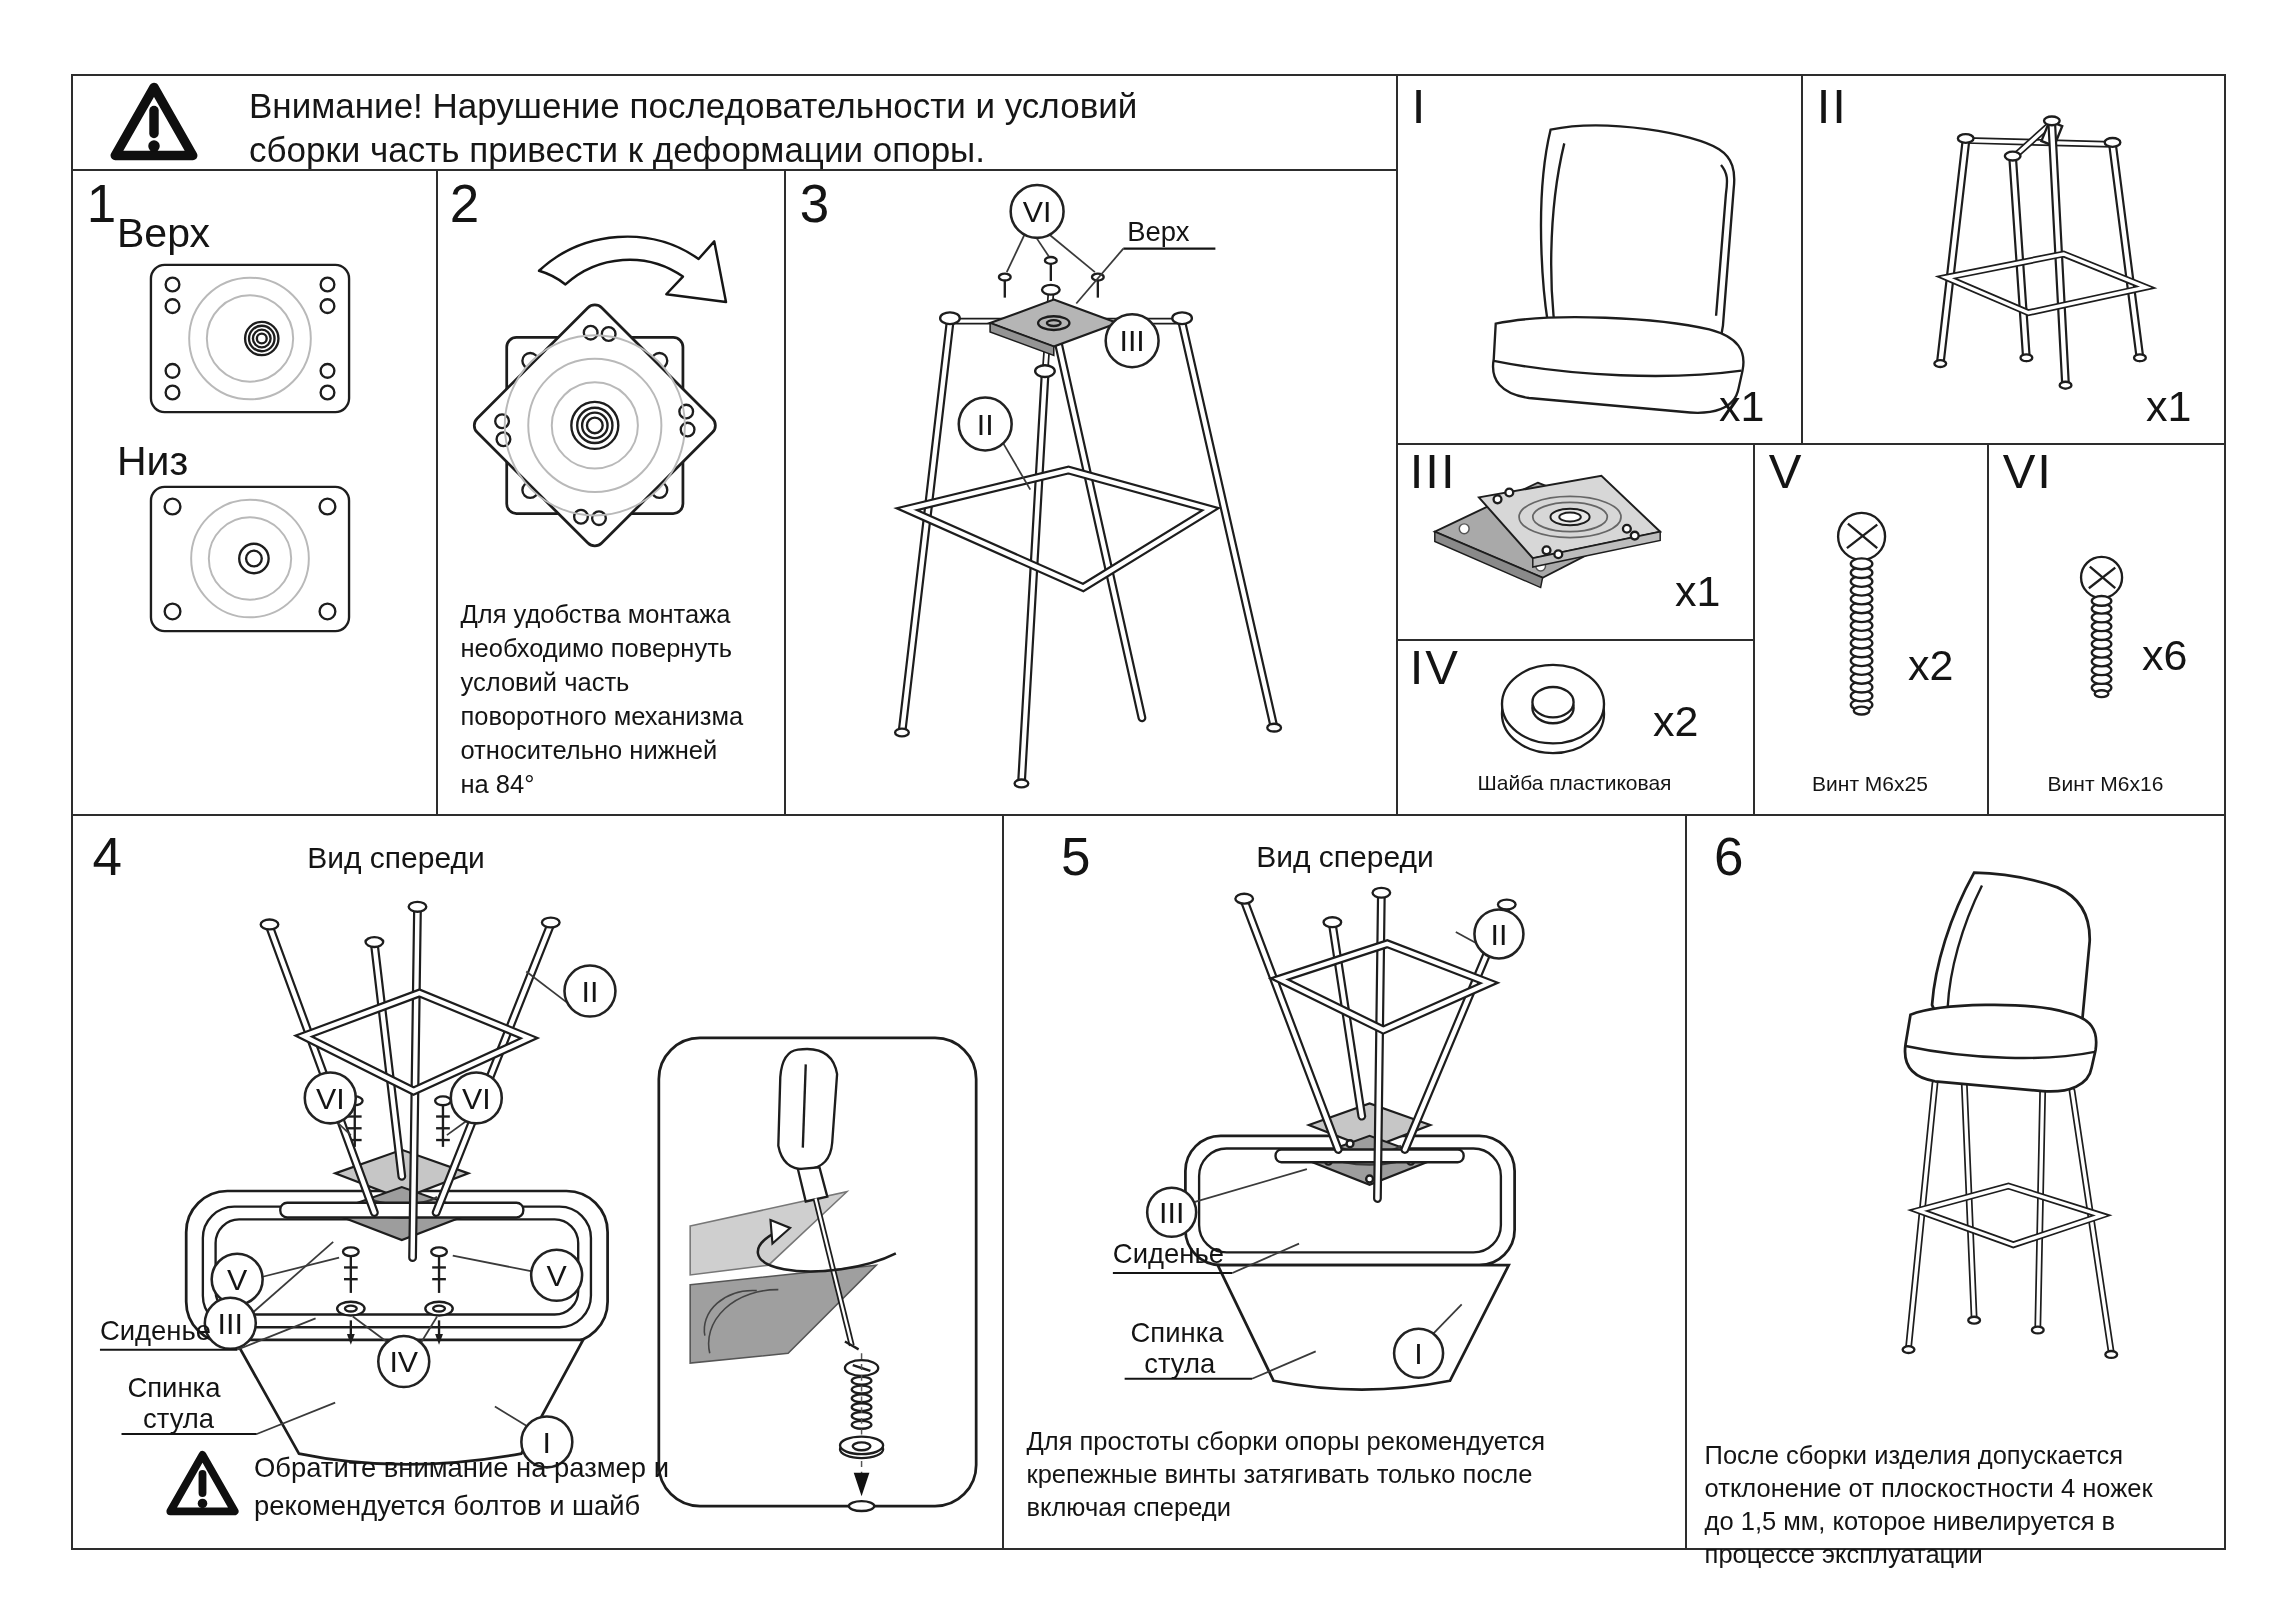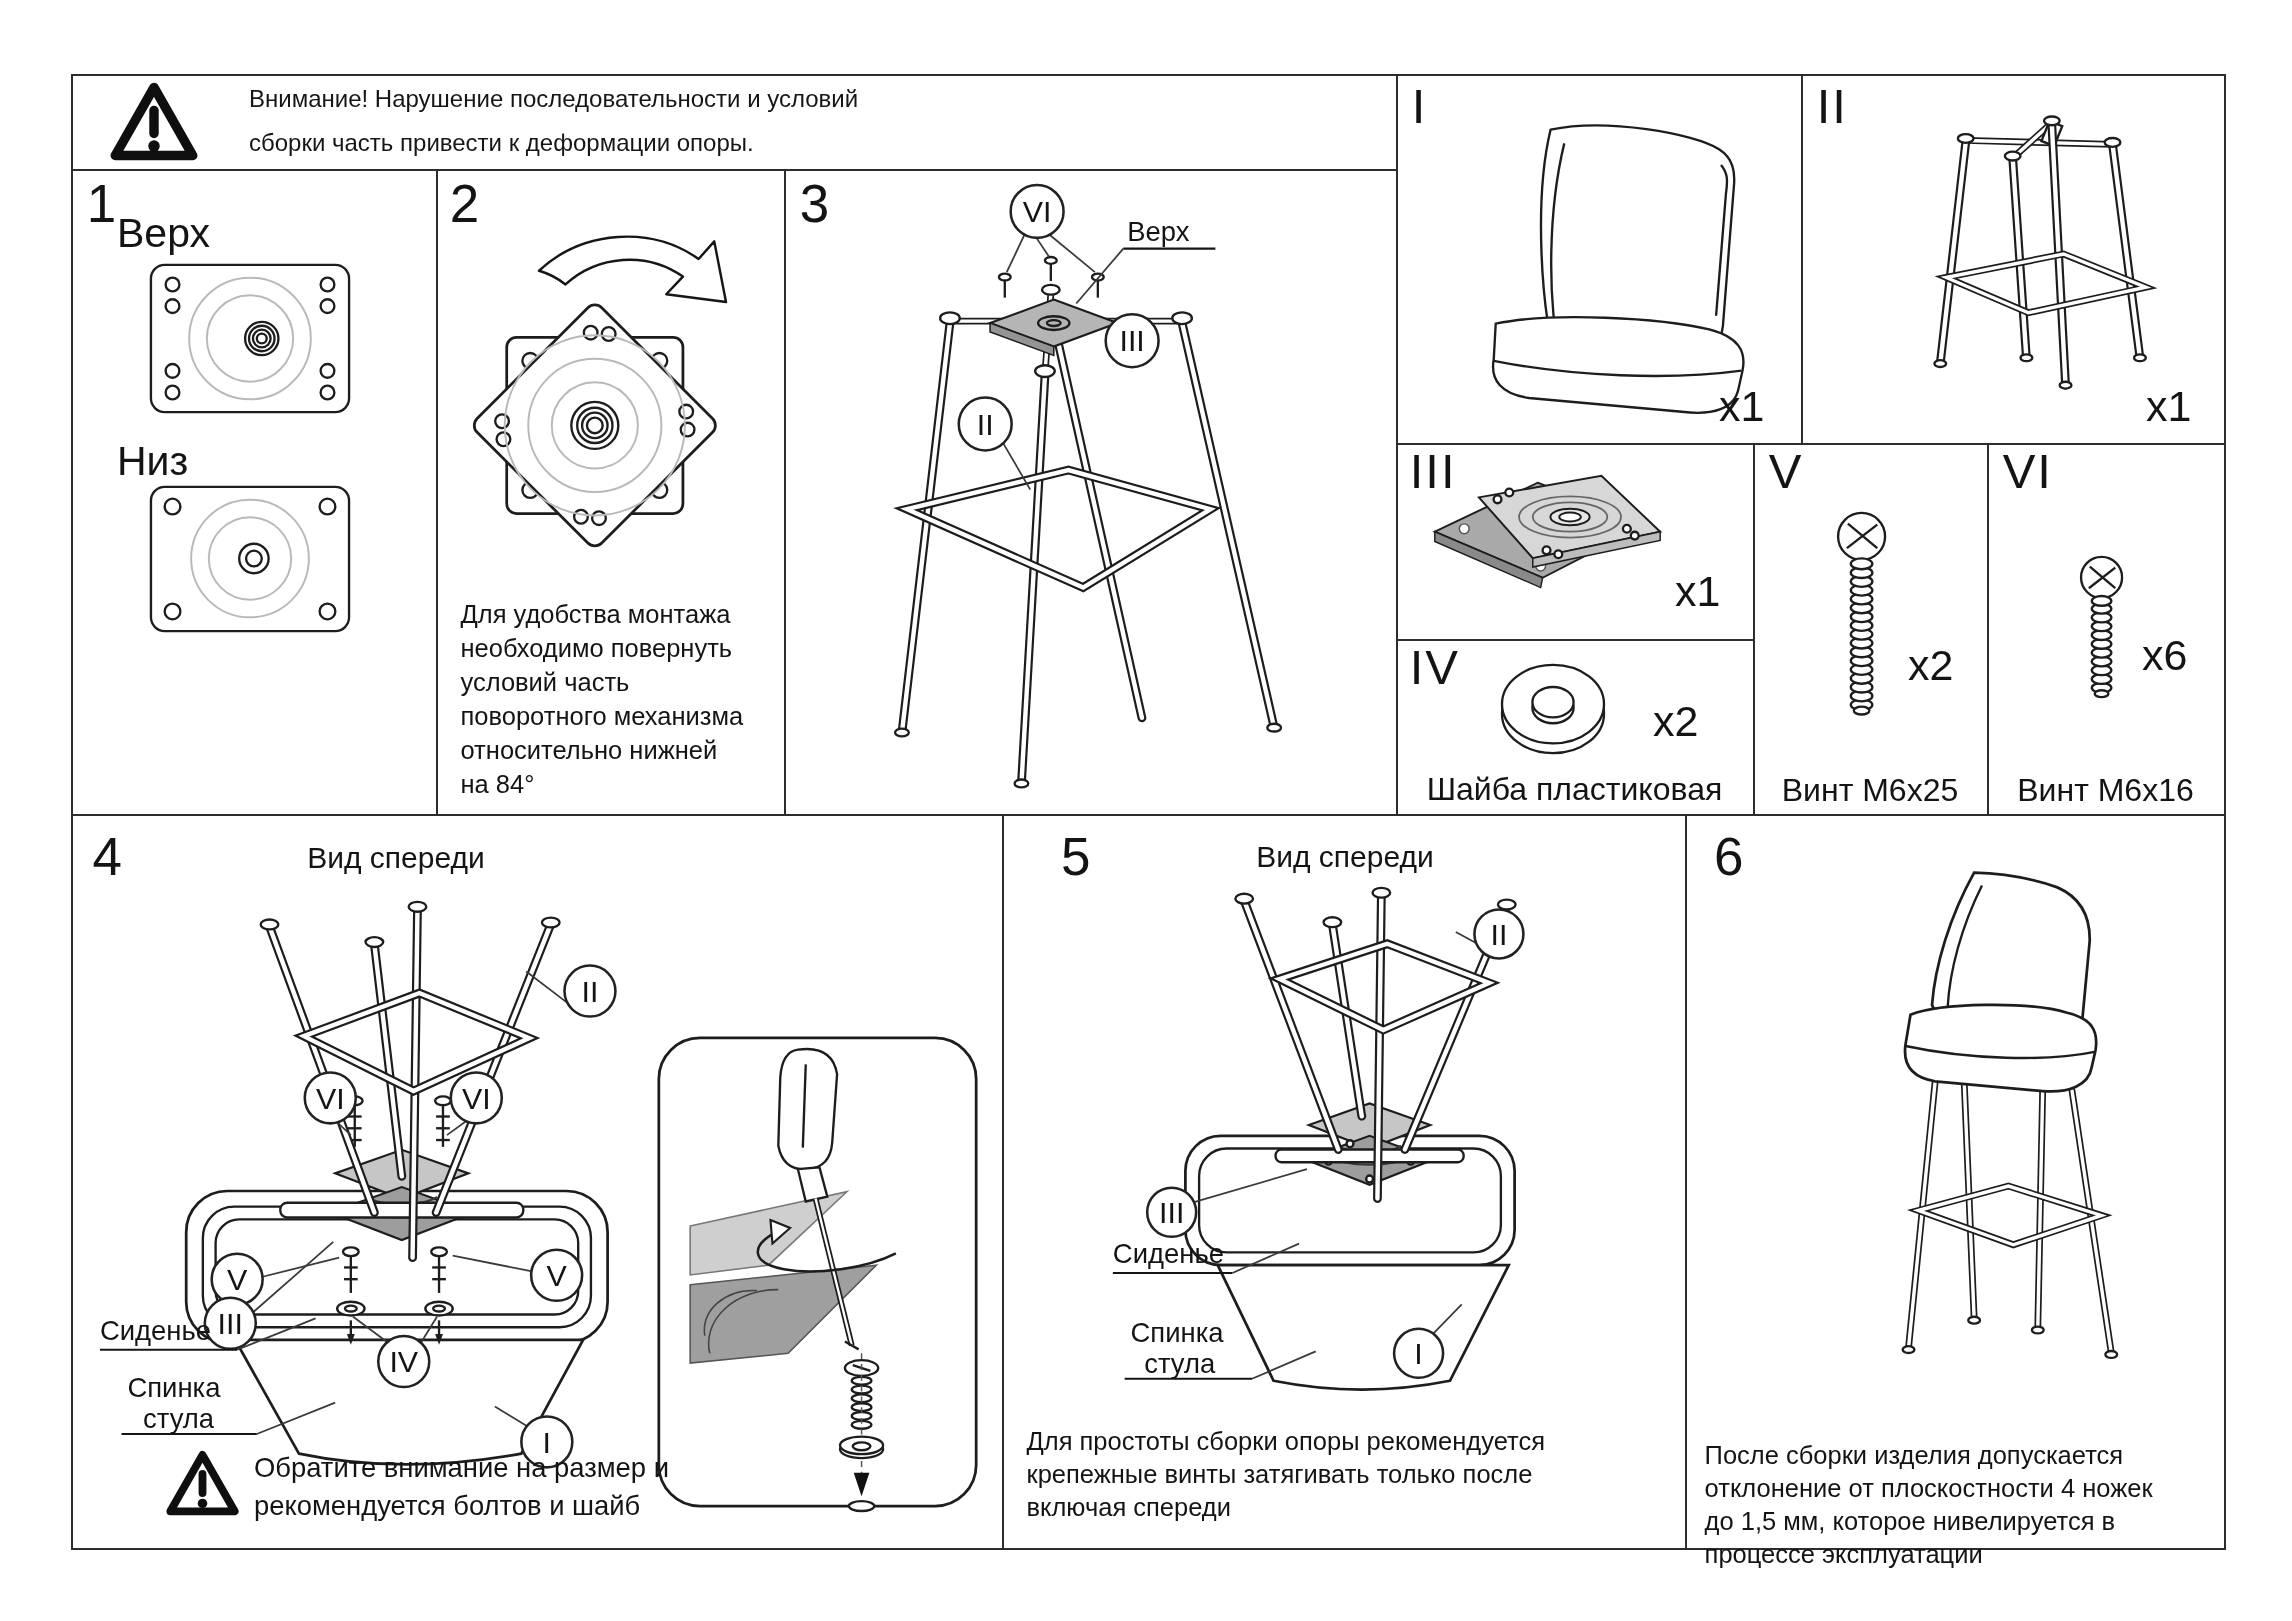--- a/index.html
+++ b/index.html
@@ -4,21 +4,21 @@
 <style>
   html,body{margin:0;padding:0;background:#fff;}
   body{width:2293px;height:1621px;position:relative;font-family:"Liberation Sans",sans-serif;color:#161616;}
   .abs{position:absolute;}
   #sheet{left:71px;top:74px;width:2151px;height:1472px;border:2px solid #2d2d2d;background:#fff;}
   .ln{background:#2d2d2d;position:absolute;}
   .panel{position:absolute;}
   .num{font-size:53px;line-height:1;color:#141414;}
   .roman{font-size:49px;line-height:1;color:#141414;letter-spacing:2px;}
   .qty{font-size:43px;line-height:1;color:#141414;}
-  .cap{font-size:32px;color:#141414;text-align:center;width:100%;}
+  .cap{font-size:21px;color:#141414;text-align:center;width:100%;}
   .body-txt{font-size:25.5px;line-height:34px;color:#141414;}
   .title{font-size:30px;color:#141414;}
   .plate-lbl{font-size:41px;color:#141414;}
   .warn-txt{font-size:27.4px;line-height:38px;color:#141414;}
   svg{overflow:visible;}
   svg text{font-family:"Liberation Sans",sans-serif;fill:#141414;}
   .co-t{font-size:31px;text-anchor:middle;}
   .sm-t{font-size:28px;}
   .ol{fill:#fff;stroke:#1d1d1d;stroke-width:2.4;}
   .ol2{fill:#fff;stroke:#1d1d1d;stroke-width:2.8;}
@@ -49,21 +49,21 @@
   <div class="ln" style="left:1914px;top:367px;width:2px;height:371px"></div>
   <div class="ln" style="left:929px;top:738px;width:2px;height:734px"></div>
   <div class="ln" style="left:1612px;top:738px;width:2px;height:734px"></div>
 
   <div class="panel" style="left:0;top:0;width:1323px;height:93px">
     <svg class="abs" style="left:37px;top:4.9px" width="88" height="82" viewBox="0 0 84 78">
       <polygon points="42,6 79,71 5,71" fill="#fff" stroke="#0f0f0f" stroke-width="9" stroke-linejoin="round"></polygon>
       <line x1="42" y1="28" x2="42" y2="50" stroke="#0f0f0f" stroke-width="9" stroke-linecap="round"></line>
       <circle cx="42" cy="62" r="5.5" fill="#0f0f0f"></circle>
     </svg>
-    <div class="abs" style="left:176px;top:1px;font-size:24px;line-height:44px">
+    <div class="abs" style="left:176px;top:8px;font-size:35px;line-height:44px">
       <div>Внимание! Нарушение последовательности и условий</div>
       <div>сборки часть привести к деформации опоры.</div>
     </div>
   </div>
 
   <div class="panel" style="left:0;top:93px;width:363px;height:645px">
     <div class="abs num" style="left:13.7px;top:7.8px">1</div>
     <div class="abs plate-lbl" style="left:44px;top:41px">Верх</div>
     <svg class="abs" style="left:74px;top:92px" width="206" height="155" viewBox="0 0 210 158">
       <rect x="4" y="4" width="202" height="150" rx="14" class="ol"></rect>

